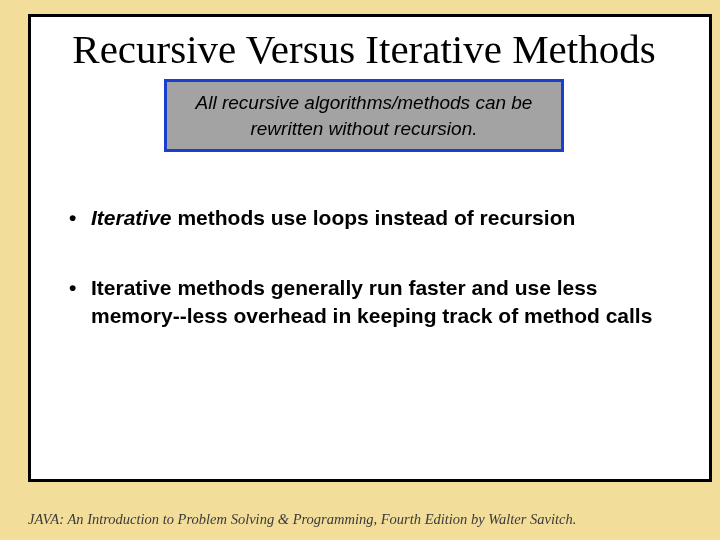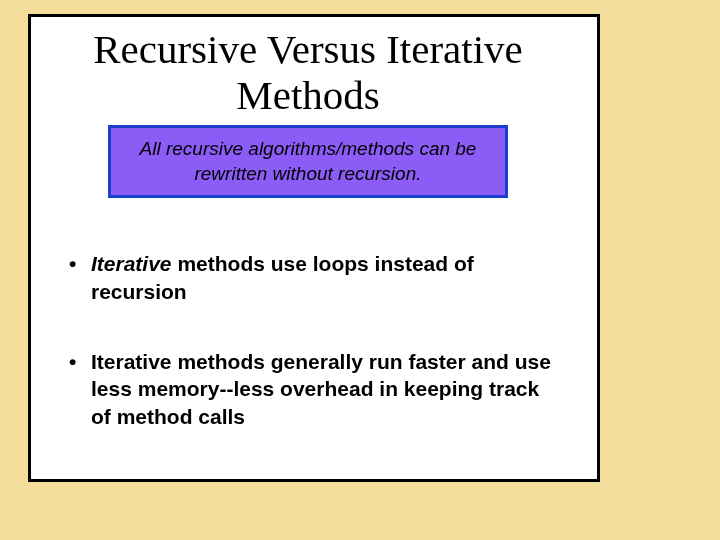--- a/index.html
+++ b/index.html
@@ -6,40 +6,40 @@
   html, body { width: 720px; height: 540px; overflow: hidden; }
   body {
     background: #f2dd9a;
     font-family: Arial, Helvetica, sans-serif;
     position: relative;
   }
   .slide {
     position: absolute;
     top: 14px;
     left: 28px;
-    width: 572px;
+    width: 684px;
     height: 468px;
     background: #ffffff;
     border: 3px solid #000000;
     padding: 10px 40px 20px 28px;
   }
   .title {
     font-family: "Times New Roman", Times, serif;
     font-size: 41px;
     font-weight: 400;
     text-align: center;
     line-height: 1.12;
     color: #000;
     margin-bottom: 6px;
   }
   .callout {
     margin: 0 auto 0 auto;
     width: 400px;
     border: 3px solid #1a3fcf;
-    background: #8b5cf6;
+    background: #a3a3a3;
     padding: 8px 14px;
     text-align: center;
     font-size: 19px;
     font-style: italic;
     line-height: 1.35;
     color: #000;
   }
   .bullets {
     margin-top: 52px;
     list-style: none;
@@ -86,13 +86,14 @@
     <li>
       <span class="em">Iterative</span><span> methods use loops instead of recursion</span>
     </li>
     <li>
       <span class="em"></span><span>Iterative methods generally run faster and use less memory--less overhead in keeping track of method calls</span>
     </li>
   </ul>
 </div>
 
 <div class="footer">
+  <div>JAVA: An Introduction to Problem Solving &amp; Programming, Fourth Edition by Walter Savitch.</div>
 </div>
 
 </body></html>

